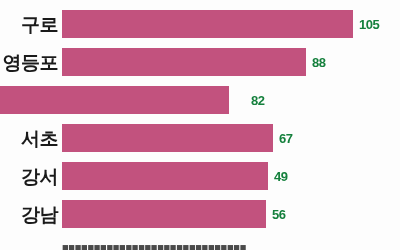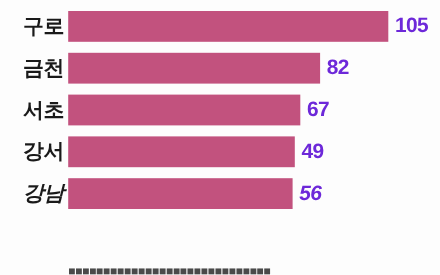--- a/index.html
+++ b/index.html
@@ -29,21 +29,21 @@
     top: 10px;
     width: 400px;
   }
   .row {
     position: relative;
     height: 28px;
     margin-bottom: 10px;
     display: flex;
     align-items: center;
   }
-  .row:last-child { margin-bottom: 0; font-style: italic; }
+  .row:last-child { margin-bottom: 0; }
 
   .cat-label {
     width: 62px;
     flex: 0 0 62px;
     text-align: right;
     padding-right: 4px;
     box-sizing: border-box;
     font-size: 19px;
     font-weight: bold;
     color: #1a1a1a;
@@ -63,23 +63,23 @@
     left: 0;
     top: 0;
     height: 28px;
     background: #c2527e;
   }
 
   .bar-value {
     position: absolute;
     top: 50%;
     transform: translateY(-50%);
-    font-size: 19px;
+    font-size: 13px;
     font-weight: bold;
-    color: #6d28d9;
+    color: #15803d;
     line-height: 1;
     white-space: nowrap;
     letter-spacing: -0.5px;
   }
 
   
   .caption-clip {
     position: absolute;
     left: 0;
     bottom: 0;
@@ -106,26 +106,32 @@
   <div class="rows">
 
     <div class="row">
       <div class="cat-label">구로</div>
       <div class="bar-area">
         <div class="bar" style="width:291px"></div>
         <div class="bar-value" style="left:297px">105</div>
       </div>
     </div>
 
+    <div class="row">
+      <div class="cat-label">영등포</div>
+      <div class="bar-area">
+        <div class="bar" style="width:244px"></div>
+        <div class="bar-value" style="left:250px">88</div>
+      </div>
+    </div>
 
     <div class="row">
-      <div class="cat-label">금천</div>
       <div class="bar-area">
         <div class="bar" style="width:229px"></div>
-        <div class="bar-value" style="left:235px">82</div>
+        <div class="bar-value" style="left:251px">82</div>
       </div>
     </div>
 
     <div class="row">
       <div class="cat-label">서초</div>
       <div class="bar-area">
         <div class="bar" style="width:211px"></div>
         <div class="bar-value" style="left:217px">67</div>
       </div>
     </div>

